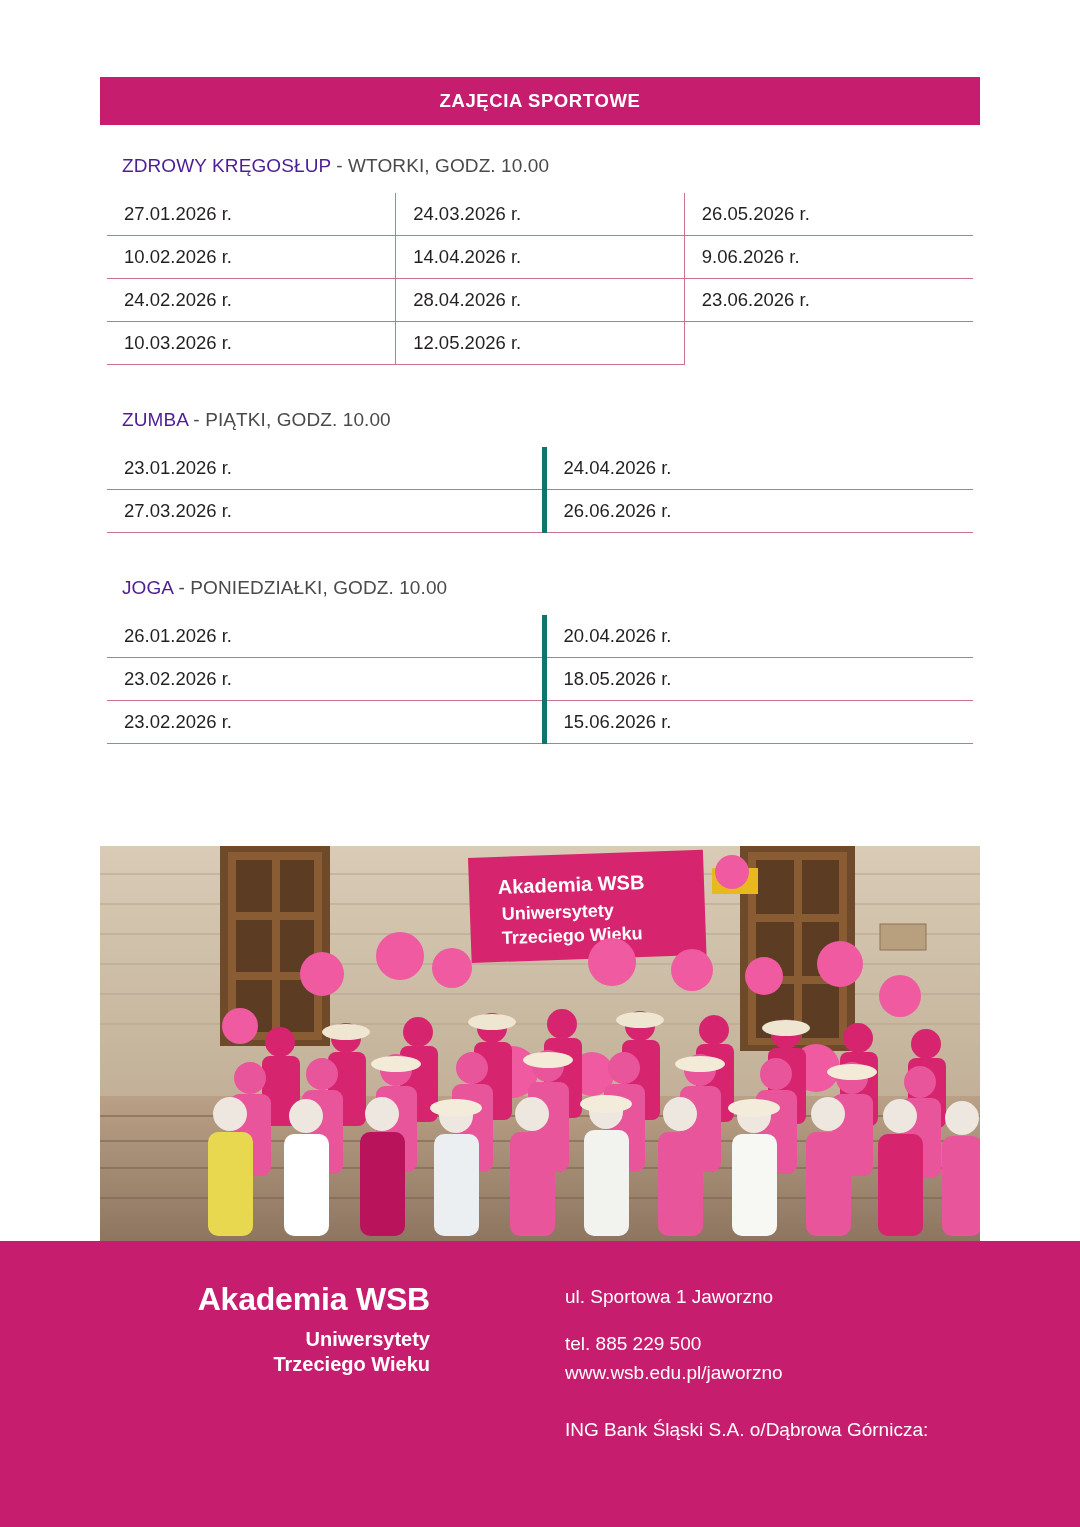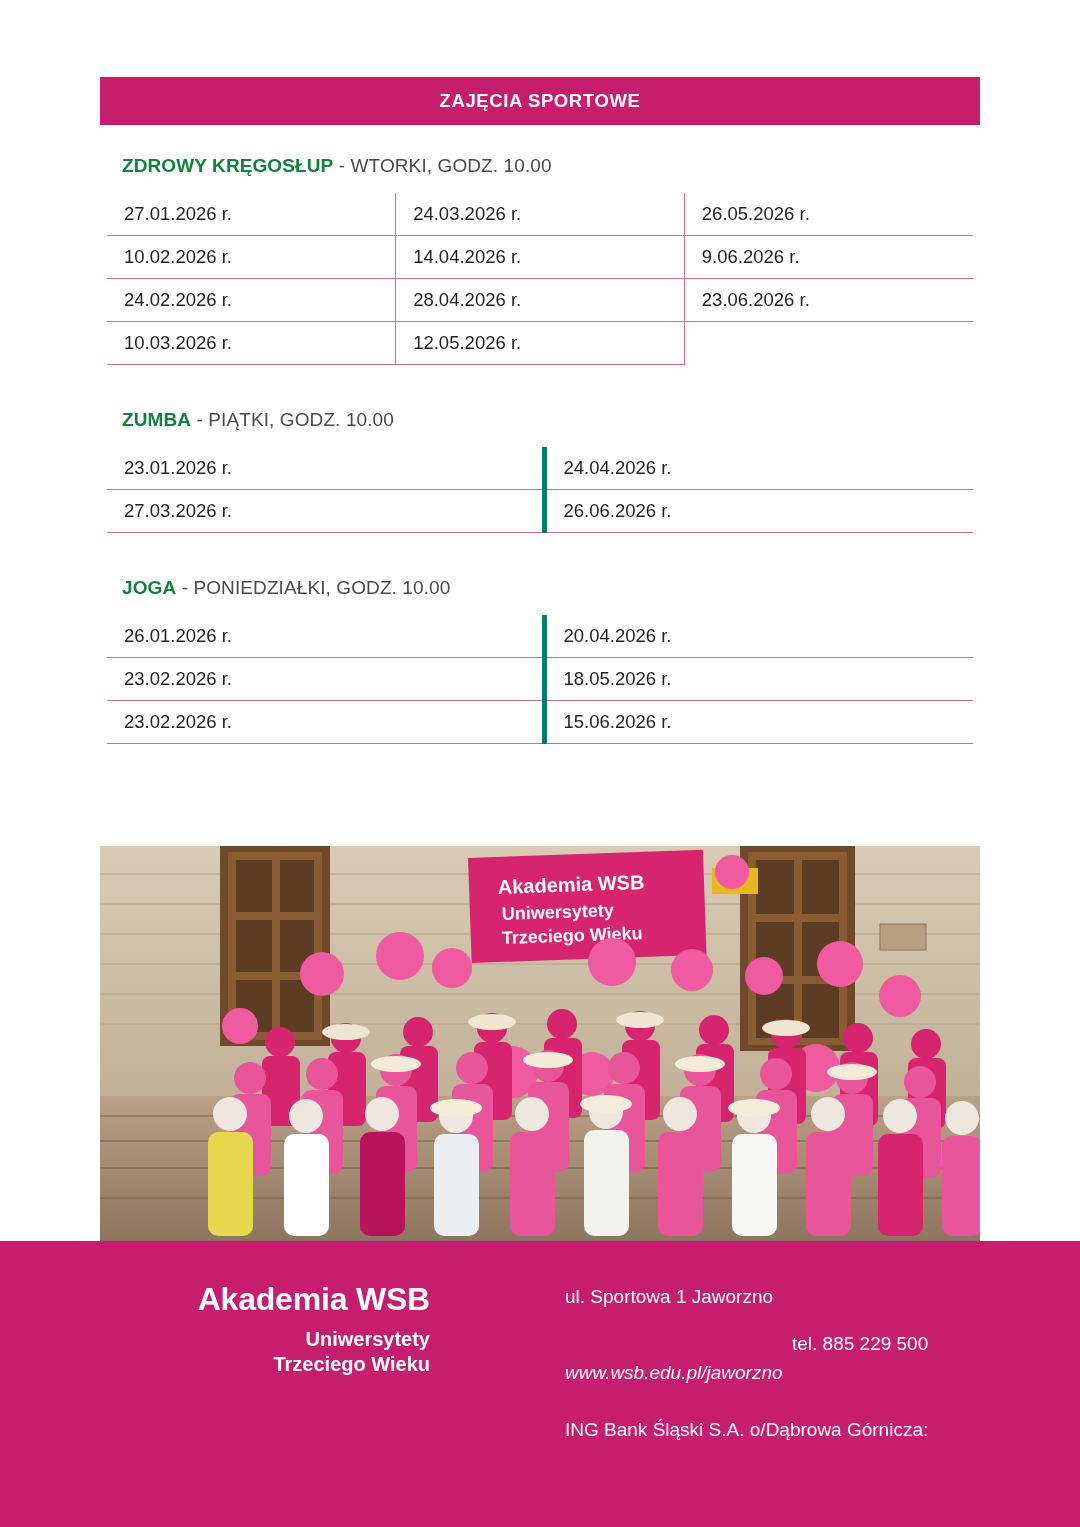--- a/index.html
+++ b/index.html
@@ -46,22 +46,22 @@
   }
   .section { margin-bottom: 0; }
 
   .section-heading {
     font-size: 19px;
     color: #4a4a4a;
     margin: 0 0 16px 122px;
     letter-spacing: 0.1px;
   }
   .section-heading .name {
-    color: #15803d;
-    font-weight: bold;
+    color: #4c1d95;
+    font-weight: normal;
   }
 
   table.dates {
     border-collapse: collapse;
     margin-left: 107px;
     table-layout: fixed;
   }
   table.dates.cols3 { width: 866px; }
   table.dates.cols2 { width: 866px; }
 
@@ -124,22 +124,22 @@
   }
   .footer-contact {
     position: absolute;
     left: 565px;
     top: 46px;
     font-size: 19px;
     line-height: 1.0;
   }
   .footer-contact .line { margin-bottom: 0; }
   .footer-contact .addr { margin-bottom: 28px; }
-  .footer-contact .tel { margin-bottom: 10px; text-align: right; }
-  .footer-contact .www { margin-bottom: 38px; font-style: italic; }
+  .footer-contact .tel { margin-bottom: 10px; }
+  .footer-contact .www { margin-bottom: 38px; }
   .footer-contact .bank1 { margin-bottom: 10px; }
 </style>
 </head>
 <body>
 
 <div class="page">
 
   <div class="banner">
     <div class="banner-title">ZAJĘCIA SPORTOWE</div>
   </div>

